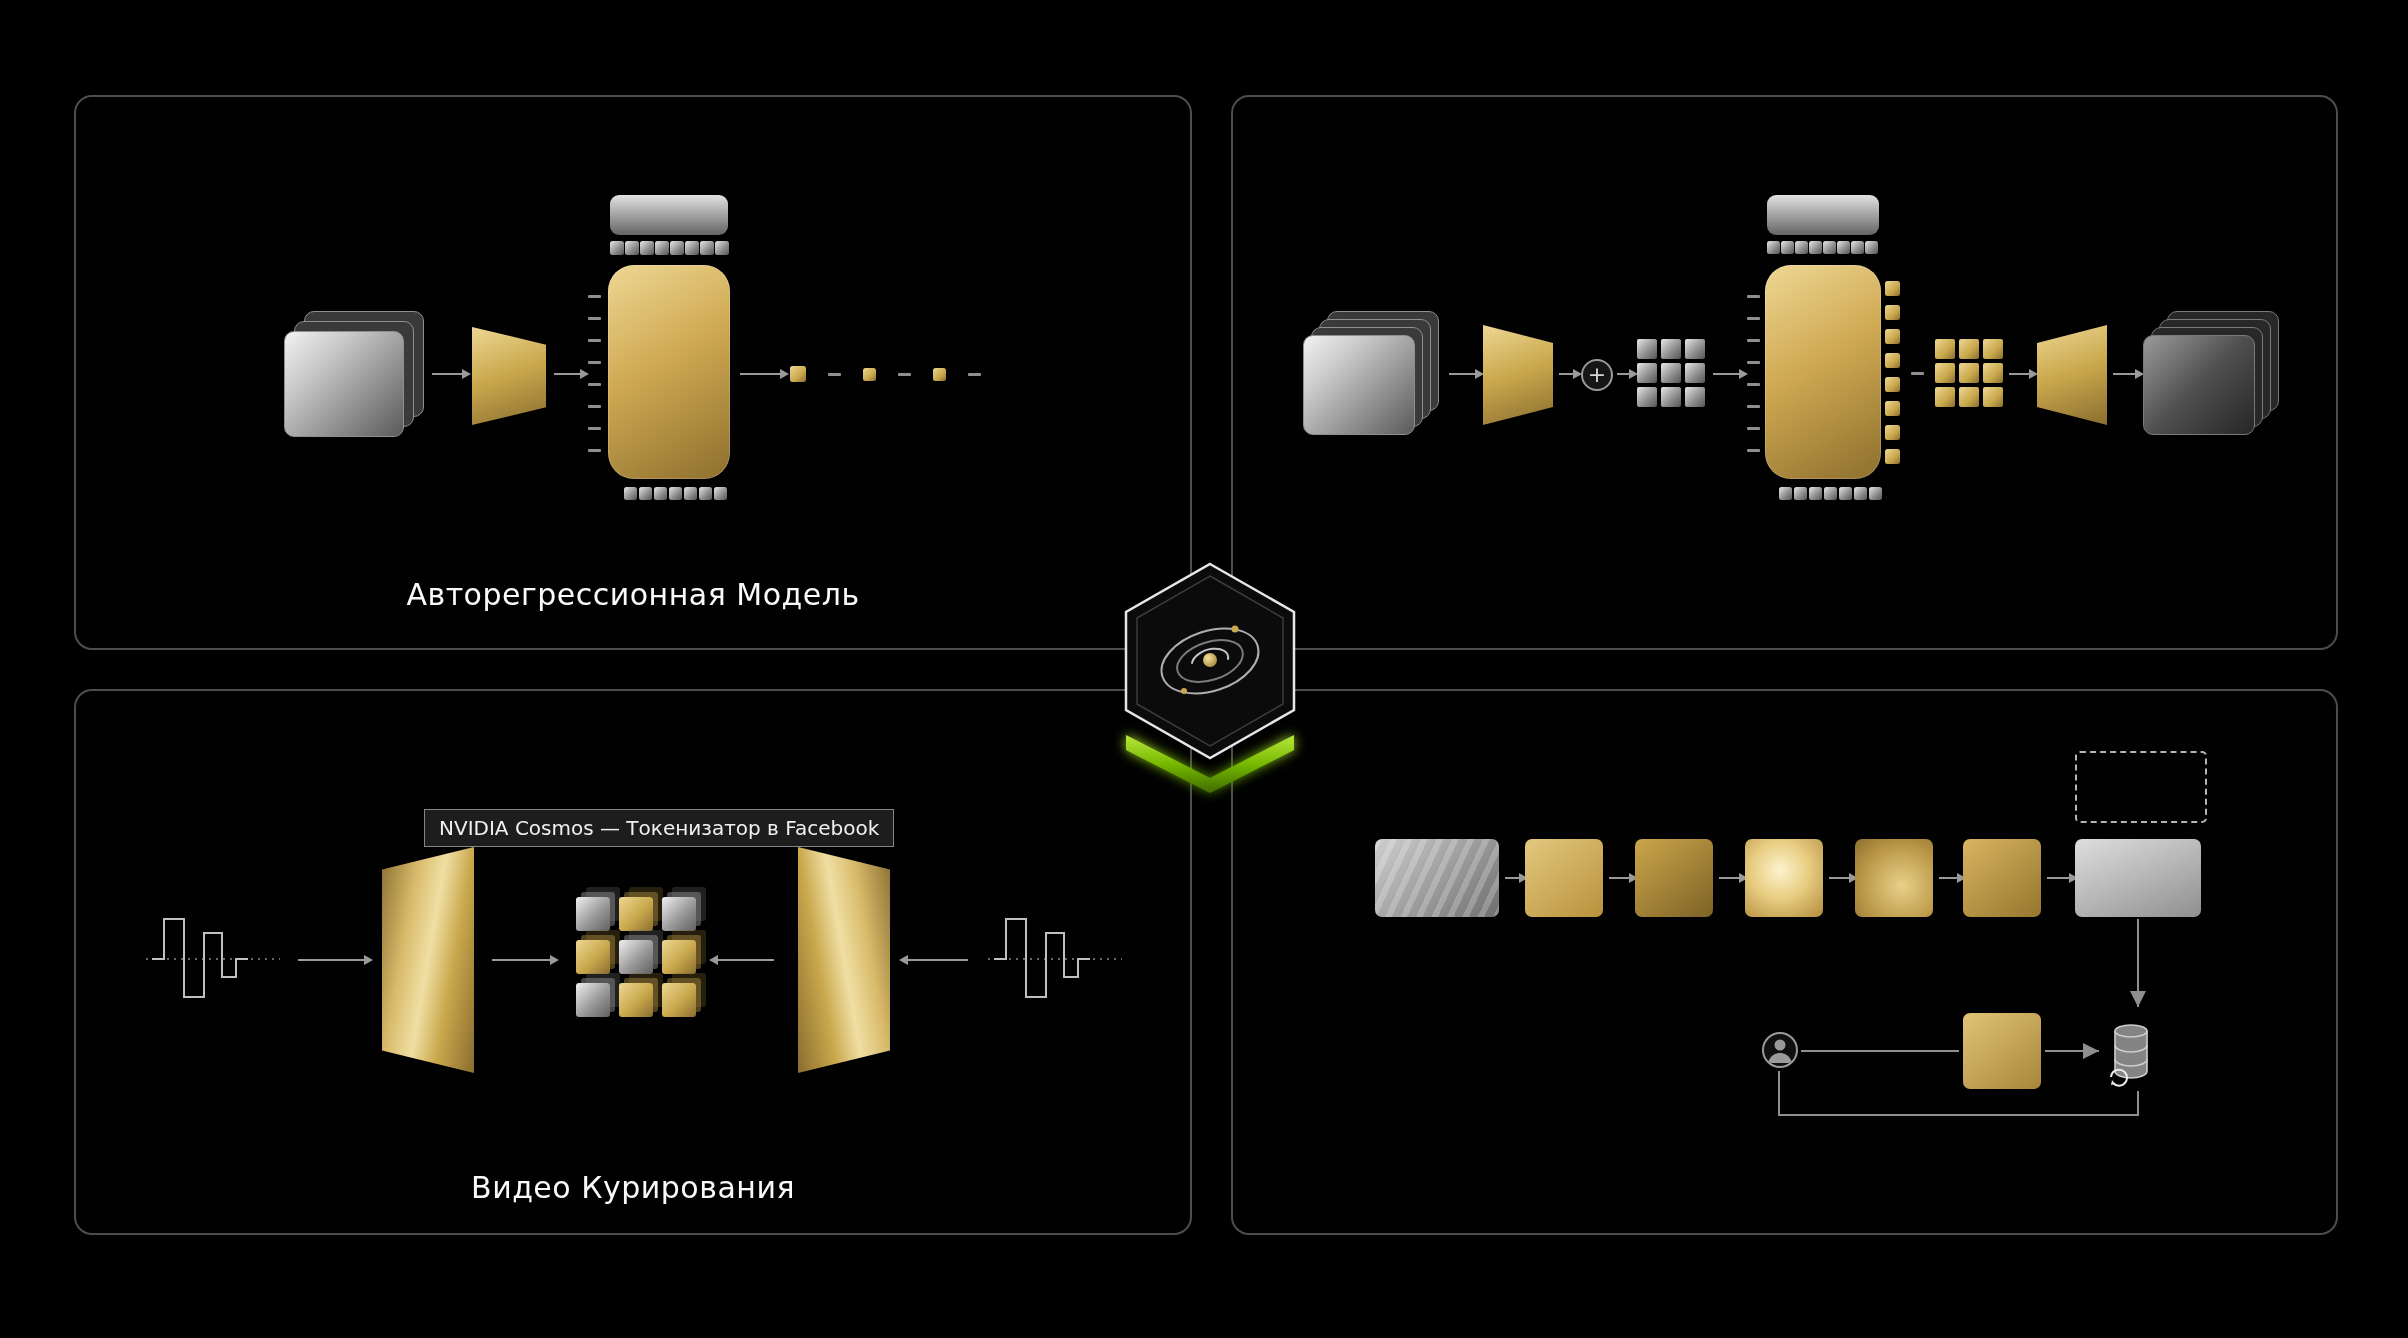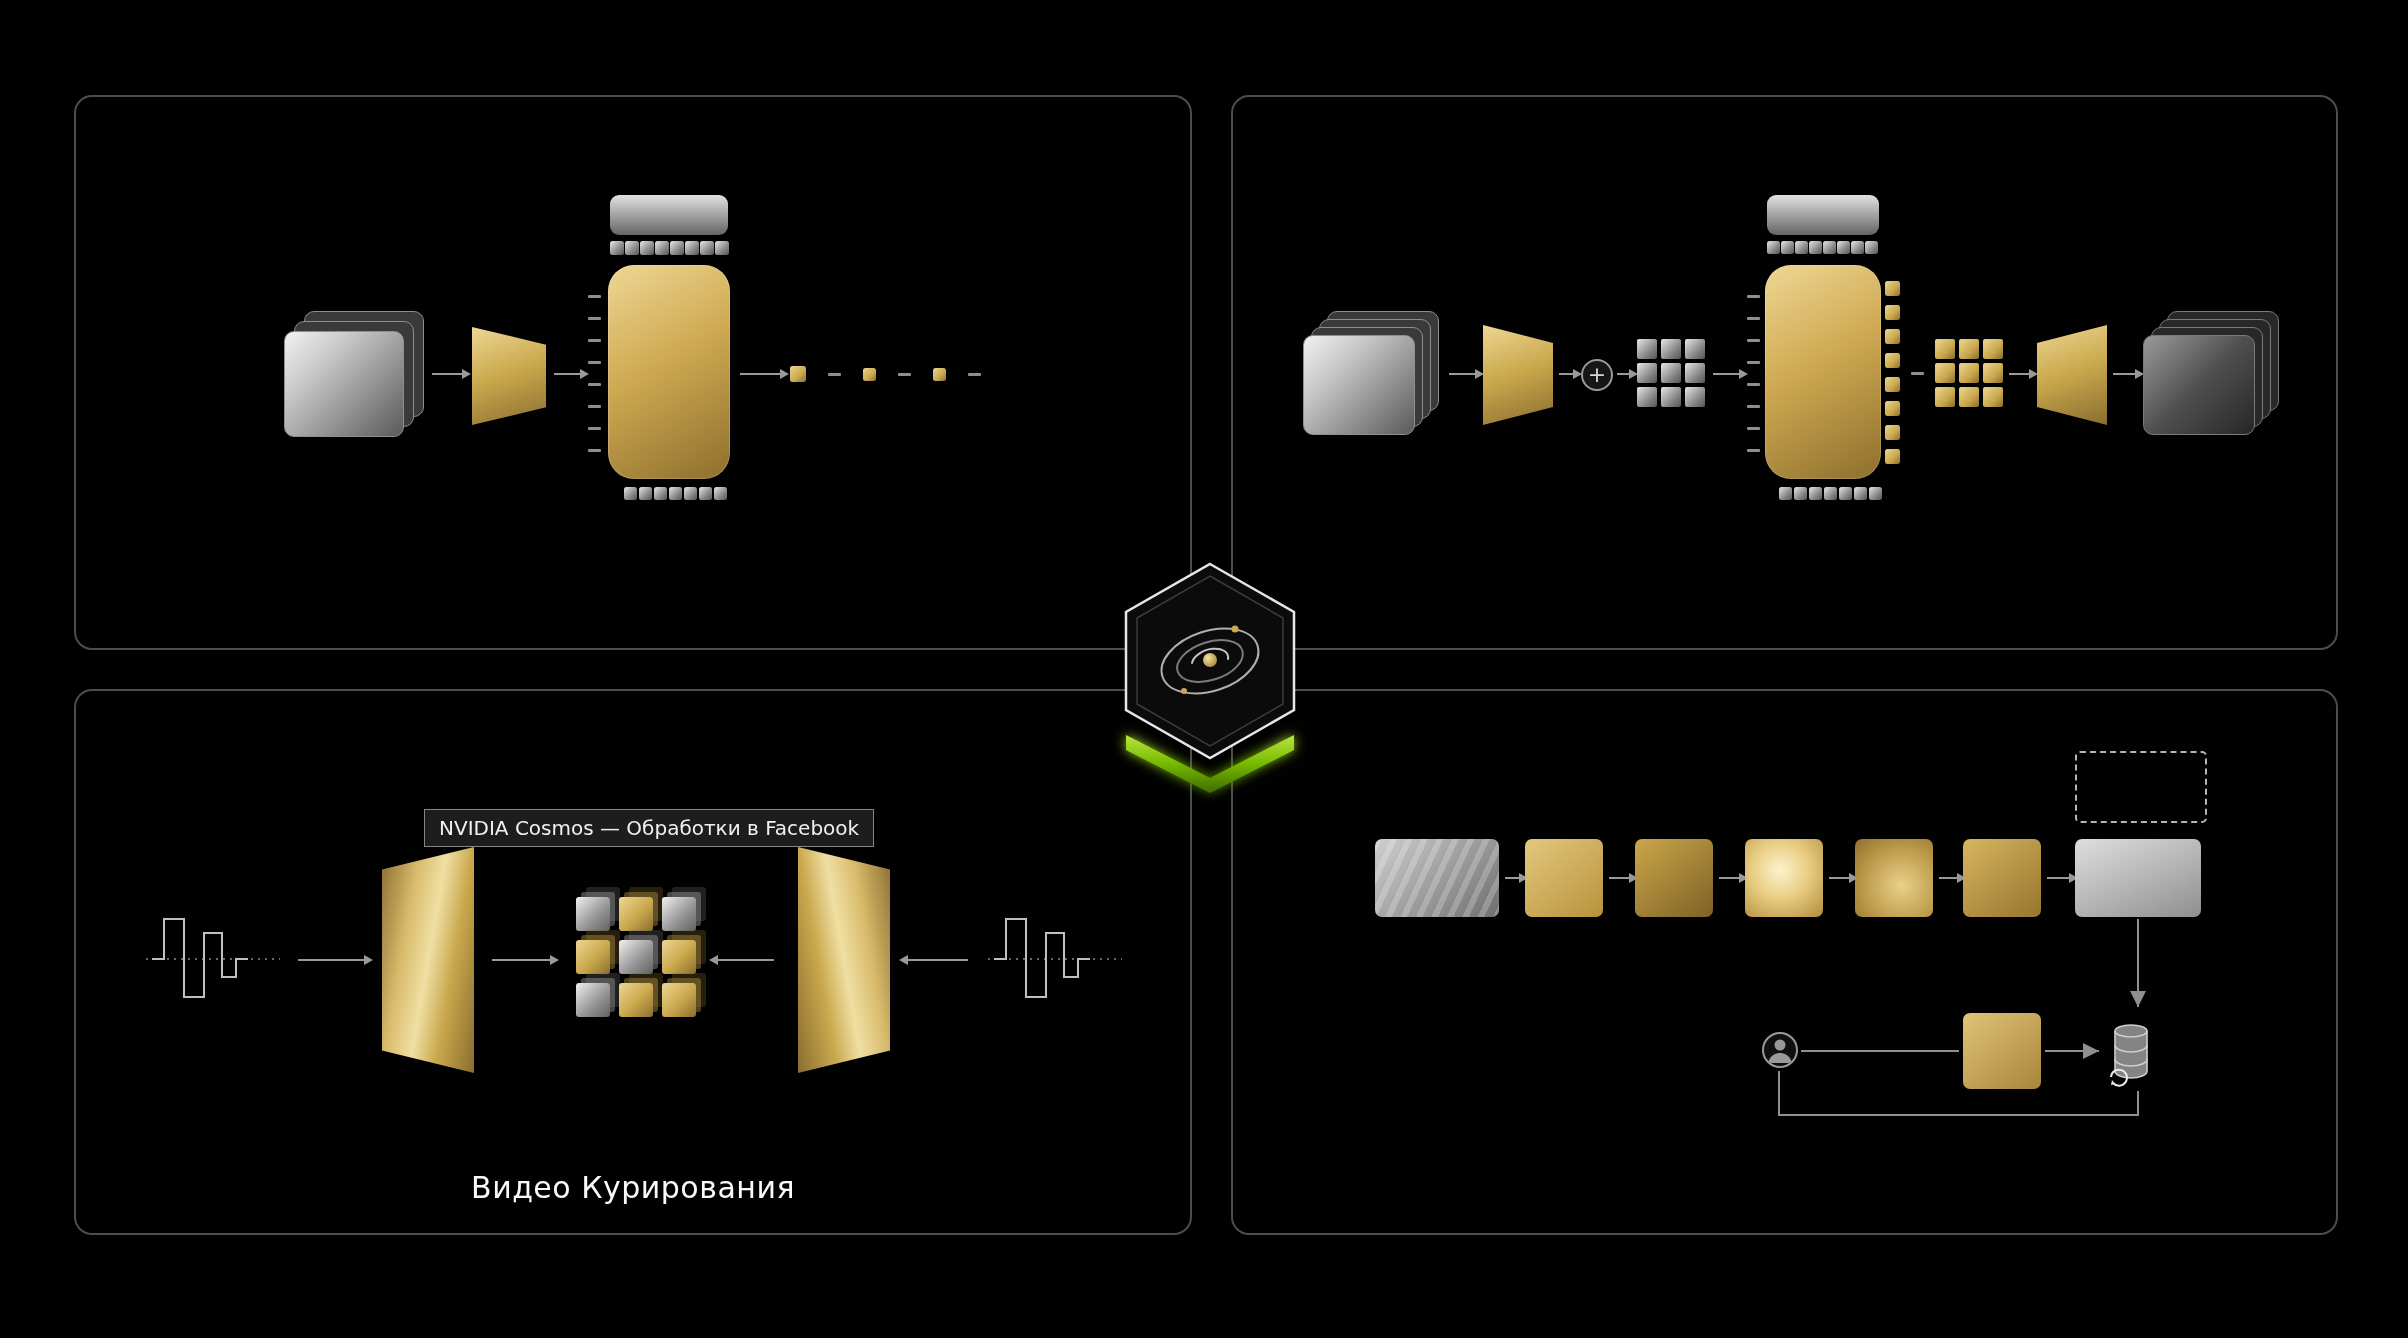--- a/index.html
+++ b/index.html
@@ -119,20 +119,21 @@
       </div>
     <span class="arr" style="left:664px;top:276px;width:40px"></span>
     <div class="row" style="left:714px;top:262px;height:30px;gap:22px">
       <span class="sq lg gold"></span>
       <span class="dash"></span>
       <span class="sq sm gold"></span>
       <span class="dash"></span>
       <span class="sq sm gold"></span>
       <span class="dash"></span>
     </div>
+    <div class="panel-label" style="bottom:36px">Авторегрессионная Модель</div>
   </section>
 
   <section class="panel" style="left:1231px;top:95px;width:1103px;height:551px">
     <div class="stack four" style="left:70px;top:214px;width:136px;height:124px">
       <span class="frame" style="left:24px;top:0"></span>
       <span class="frame" style="left:16px;top:8px"></span>
       <span class="frame" style="left:8px;top:16px"></span>
       <span class="frame front" style="left:0;top:24px"></span>
     </div>
     <span class="arr" style="left:216px;top:276px;width:26px"></span>
@@ -210,21 +211,21 @@
     <span class="arr" style="left:880px;top:276px;width:22px"></span>
     <div class="stack four dark" style="left:910px;top:214px;width:136px;height:124px">
       <span class="frame" style="left:24px;top:0"></span>
       <span class="frame" style="left:16px;top:8px"></span>
       <span class="frame" style="left:8px;top:16px"></span>
       <span class="frame front" style="left:0;top:24px"></span>
     </div>
   </section>
 
   <section class="panel" style="left:74px;top:689px;width:1114px;height:542px">
-    <div class="tooltip" style="left:348px;top:118px">NVIDIA Cosmos — Обработки в Facebook</div>
+    <div class="tooltip" style="left:348px;top:118px">NVIDIA Cosmos — Токенизатор в Facebook</div>
 
     <svg class="abs" style="left:70px;top:206px" width="134" height="124" viewBox="0 0 134 124">
       <line x1="0" y1="62" x2="134" y2="62" stroke="#8a8a8a" stroke-width="1.5" stroke-dasharray="2 5"></line>
       <path d="M6 62 h12 v-40 h20 v78 h20 v-64 h18 v44 h14 v-18 h12" fill="none" stroke="#c0c0c0" stroke-width="2"></path>
     </svg>
     <span class="arr" style="left:222px;top:268px;width:66px"></span>
     <div class="trap tokL" style="left:306px;top:156px;width:92px;height:226px"></div>
     <span class="arr" style="left:416px;top:268px;width:58px"></span>
     <div class="gridL" style="left:500px;top:206px">
         <span class="cellL silver"></span>

